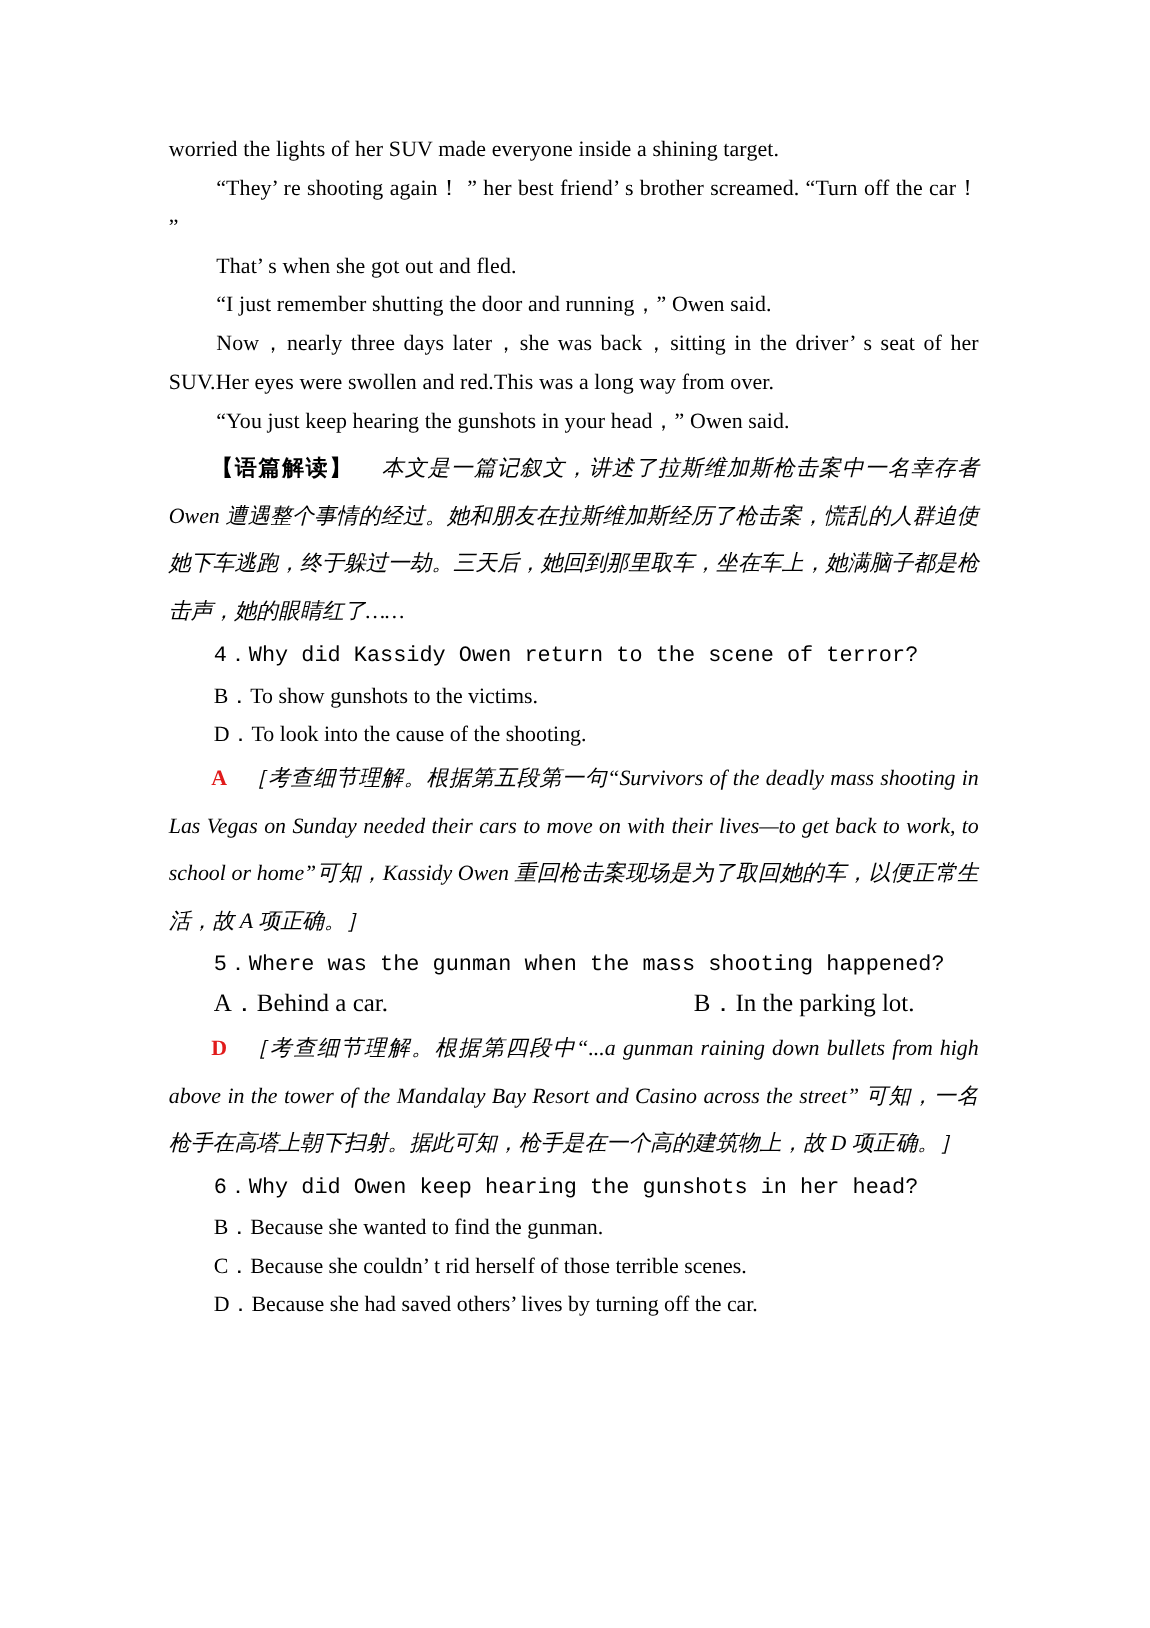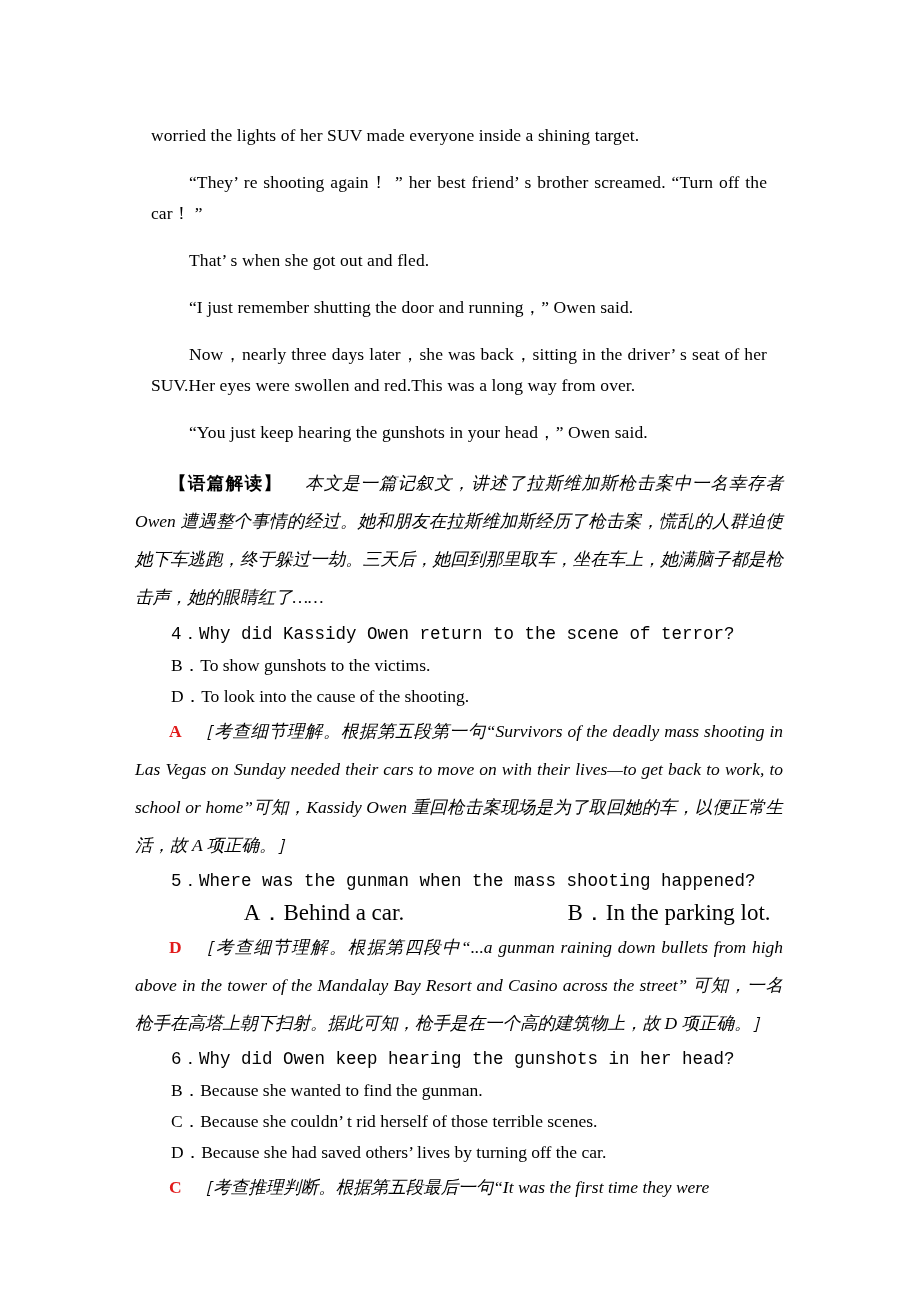--- a/index.html
+++ b/index.html
@@ -20,21 +20,21 @@
     left: 135px;
     top: 104px;
     width: 648px;
   }
   
   .para {
     font-size: 17.5px;
     line-height: 31px;
     text-align: justify;
     text-justify: inter-word;
-    margin: 16px;
+    margin: 0;
     letter-spacing: 0.1px;
   }
   .para.indent {
     text-indent: 38px;
   }
   
   .cn {
     font-family: "Liberation Serif", "DejaVu Serif", serif;
     font-size: 17.5px;
     line-height: 38px;
@@ -69,23 +69,22 @@
     margin: 0;
     padding-left: 36px;
   }
   .opt-letter {
     display: inline-block;
     min-width: 26px;
   }
   .opt-row {
     display: flex;
     padding-left: 36px;
-    font-size: 23px;
+    font-size: 20px;
     line-height: 31px;
-    text-align: center;
   }
   .opt-row > .opt-cell {
     width: 50%;
     box-sizing: border-box;
   }
   .opt-row > .opt-cell.second {
     padding-left: 78px;
   }
   
   .ans {
@@ -152,16 +151,15 @@
   </div>
 
   <div class="sp-block"></div>
   <div>
     <p class="q-stem"><span>6．</span><span>Why did Owen keep hearing the gunshots in her head?</span></p>
 
     <p class="opt"><span class="opt-letter">B．</span><span>Because she wanted to find the gunman.</span></p>
     <p class="opt"><span class="opt-letter">C．</span><span>Because she couldn’ t rid herself of those terrible scenes.</span></p>
     <p class="opt"><span class="opt-letter">D．</span><span>Because she had saved others’ lives by turning off the car.</span></p>
 
-    <div class="ans"><span class="ans-letter">C</span><span class="ans-gap"></span><span>［考查推理判断。根据第五段最后一句“It was the first time they were</span></div>
   </div>
 
 </div>
 
 </body></html>

